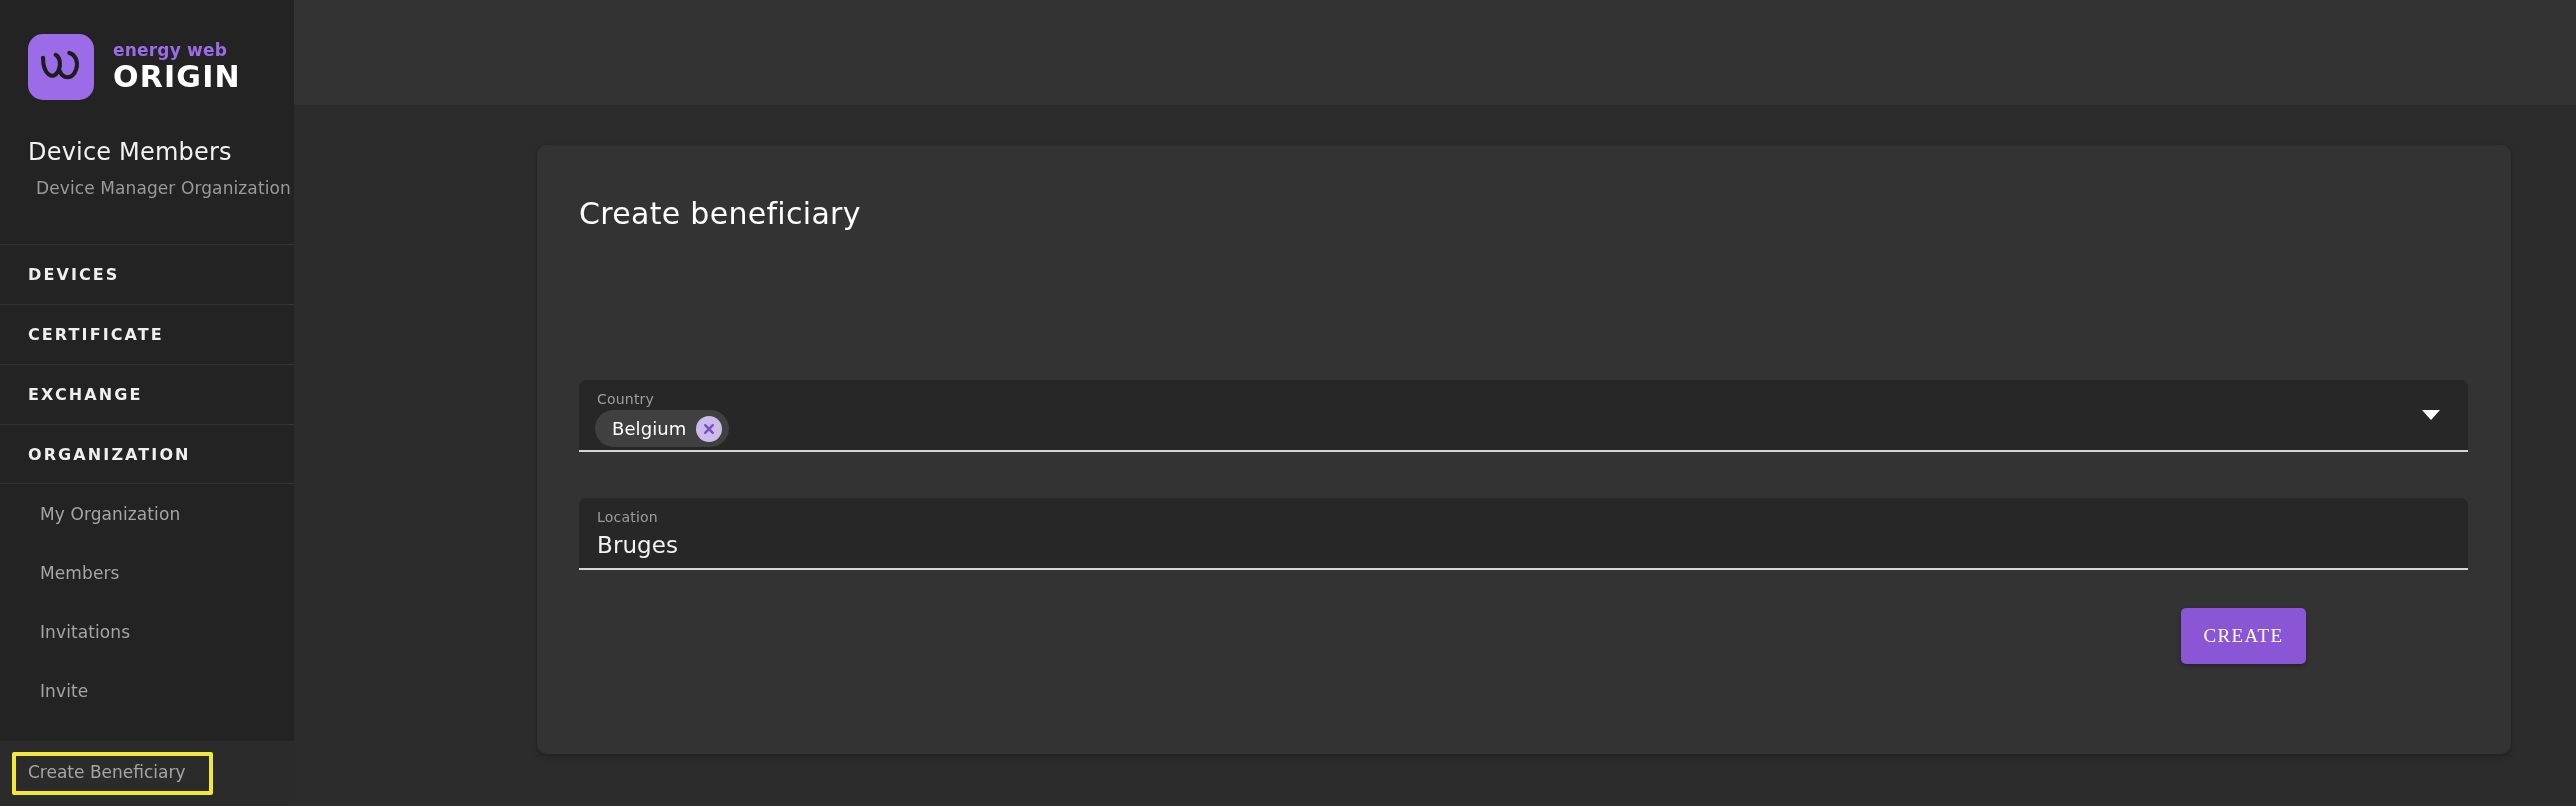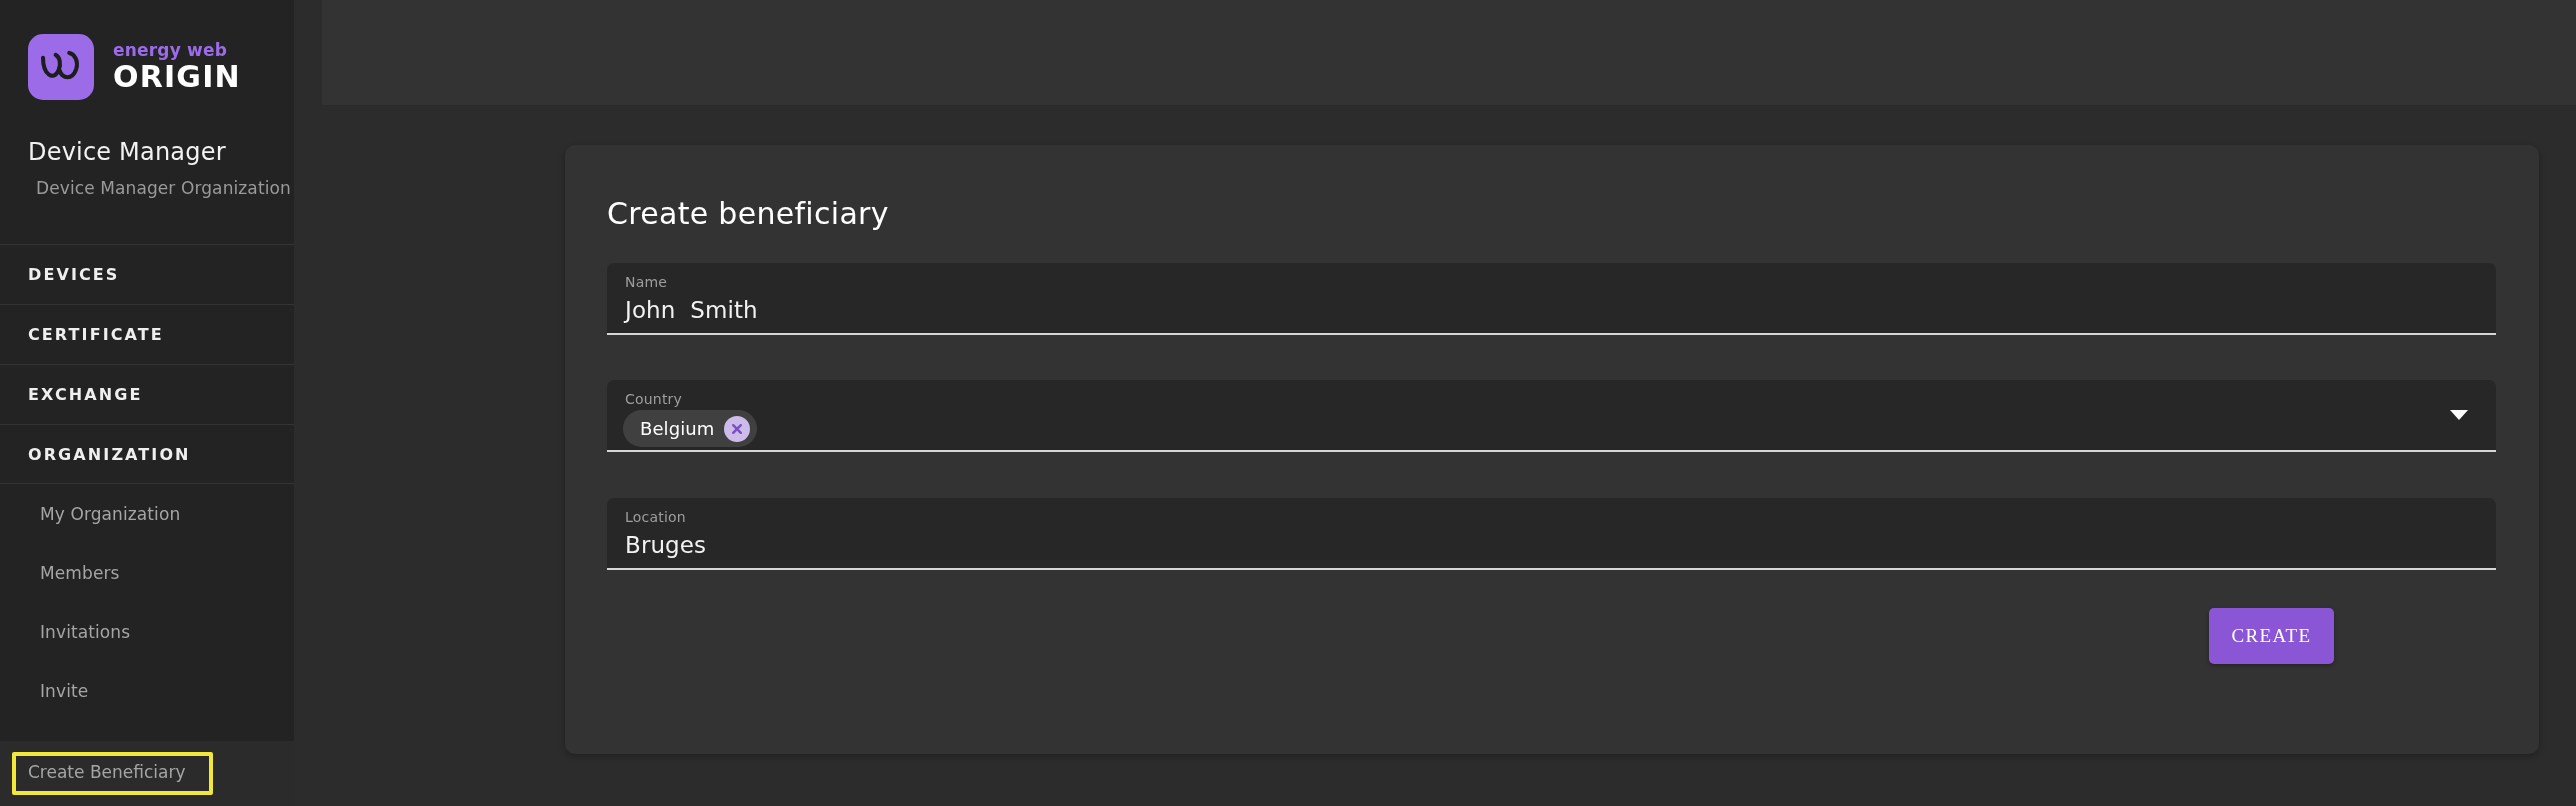--- a/index.html
+++ b/index.html
@@ -2,21 +2,21 @@
 <html><head>
 <meta charset="utf-8">
 <style>
   * { box-sizing: border-box; margin: 0; padding: 0; }
   html, body {
     width: 2576px; height: 806px;
     background: #2c2c2c;
     font-family: "DejaVu Sans", sans-serif;
     overflow: hidden;
   }
-  .app { position: relative; width: 2576px; height: 806px; display: flex; gap: 28px; }
+  .app { position: relative; width: 2576px; height: 806px; display: flex; }
 
   
   .sidebar {
     width: 294px; height: 806px;
     background: #232323;
     flex: 0 0 294px;
     position: relative;
     overflow: hidden;
   }
   .logo-row {
@@ -228,21 +228,21 @@
           <path d="M20 21 C23 30, 33 31, 37 20 C40 11, 35 4, 30 3" fill="none" stroke="#1d1d1d" stroke-width="4.2" stroke-linecap="round"></path>
         </svg>
       </div>
       <div class="logo-text">
         <div class="logo-top">energy web</div>
         <div class="logo-bottom">ORIGIN</div>
       </div>
     </div>
 
     <div class="org-block">
-      <div class="org-title">Device Manager</div>
+      <div class="org-title">Device Members</div>
       <div class="org-sub">Device Manager Organization</div>
     </div>
 
     <nav class="nav">
       <div class="nav-section">
         <span>DEVICES</span>
       </div>
       <div class="nav-section">
         <span>CERTIFICATE</span>
       </div>
@@ -274,24 +274,20 @@
 
   <section class="right">
 
     <header class="topbar"></header>
 
     <div class="content">
       <div class="card">
 
         <div class="card-title">Create beneficiary</div>
 
-        <div class="field" id="field-name">
-          <div class="field-label">Name</div>
-          <div class="field-value">John  Smith</div>
-        </div>
 
         <div class="field" id="field-country">
           <div class="field-label">Country</div>
           <div class="chip">
             <span class="chip-label">Belgium</span>
             <span class="chip-x">
               <svg width="14" height="14" viewBox="0 0 14 14" aria-hidden="true">
                 <path d="M3.2 3.2 L10.8 10.8 M10.8 3.2 L3.2 10.8" stroke="#7a4fc4" stroke-width="2.4" stroke-linecap="round"></path>
               </svg>
             </span>

